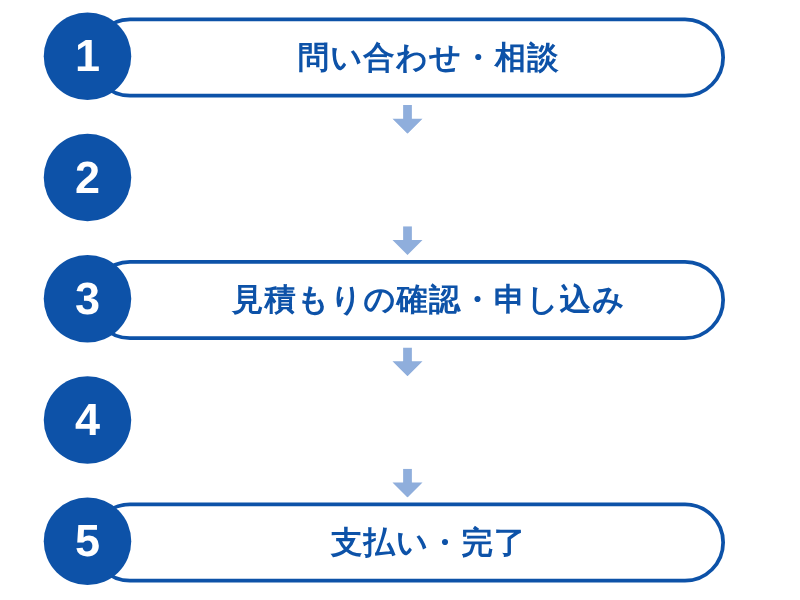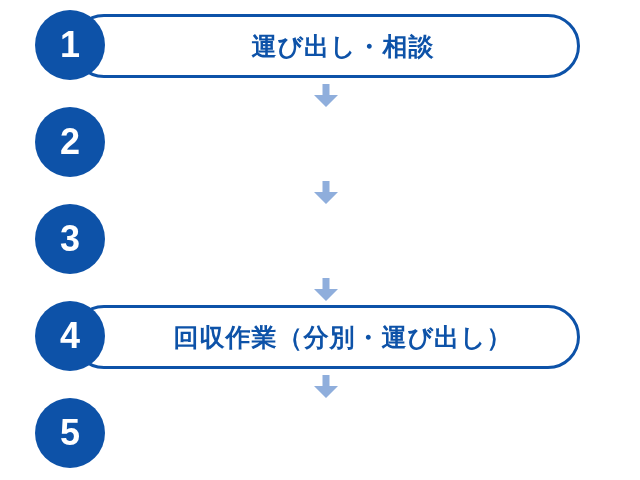--- a/index.html
+++ b/index.html
@@ -88,21 +88,21 @@
   }
   .connector svg { display: block; }
 </style>
 </head>
 <body>
 
 <div id="flow">
 
   <div class="step-row" style="top:10px;">
     <div class="step-pill">
-      <span class="step-label">運び出し・相談</span>
+      <span class="step-label">問い合わせ・相談</span>
     </div>
     <div class="step-badge">
       <span class="step-badge-number">1</span>
     </div>
   </div>
 
   <div class="connector" style="top:84px;">
     <svg width="26" height="23" viewBox="0 0 26 23" xmlns="http://www.w3.org/2000/svg">
       <polygon points="9.5,0 16.5,0 16.5,11 25,11 13,23 1,11 9.5,11" fill="#8FAEDC"></polygon>
     </svg>
@@ -114,45 +114,48 @@
     </div>
   </div>
 
   <div class="connector" style="top:181px;">
     <svg width="26" height="23" viewBox="0 0 26 23" xmlns="http://www.w3.org/2000/svg">
       <polygon points="9.5,0 16.5,0 16.5,11 25,11 13,23 1,11 9.5,11" fill="#8FAEDC"></polygon>
     </svg>
   </div>
 
   <div class="step-row" style="top:204px;">
+    <div class="step-pill">
+      <span class="step-label">見積もりの確認・申し込み</span>
+    </div>
     <div class="step-badge">
       <span class="step-badge-number">3</span>
     </div>
   </div>
 
   <div class="connector" style="top:278px;">
     <svg width="26" height="23" viewBox="0 0 26 23" xmlns="http://www.w3.org/2000/svg">
       <polygon points="9.5,0 16.5,0 16.5,11 25,11 13,23 1,11 9.5,11" fill="#8FAEDC"></polygon>
     </svg>
   </div>
 
   <div class="step-row" style="top:301px;">
-    <div class="step-pill">
-      <span class="step-label">回収作業（分別・運び出し）</span>
-    </div>
     <div class="step-badge">
       <span class="step-badge-number">4</span>
     </div>
   </div>
 
   <div class="connector" style="top:375px;">
     <svg width="26" height="23" viewBox="0 0 26 23" xmlns="http://www.w3.org/2000/svg">
       <polygon points="9.5,0 16.5,0 16.5,11 25,11 13,23 1,11 9.5,11" fill="#8FAEDC"></polygon>
     </svg>
   </div>
 
   <div class="step-row" style="top:398px;">
+    <div class="step-pill">
+      <span class="step-label">支払い・完了</span>
+    </div>
     <div class="step-badge">
       <span class="step-badge-number">5</span>
     </div>
   </div>
 
 </div>
 
 </body></html>

